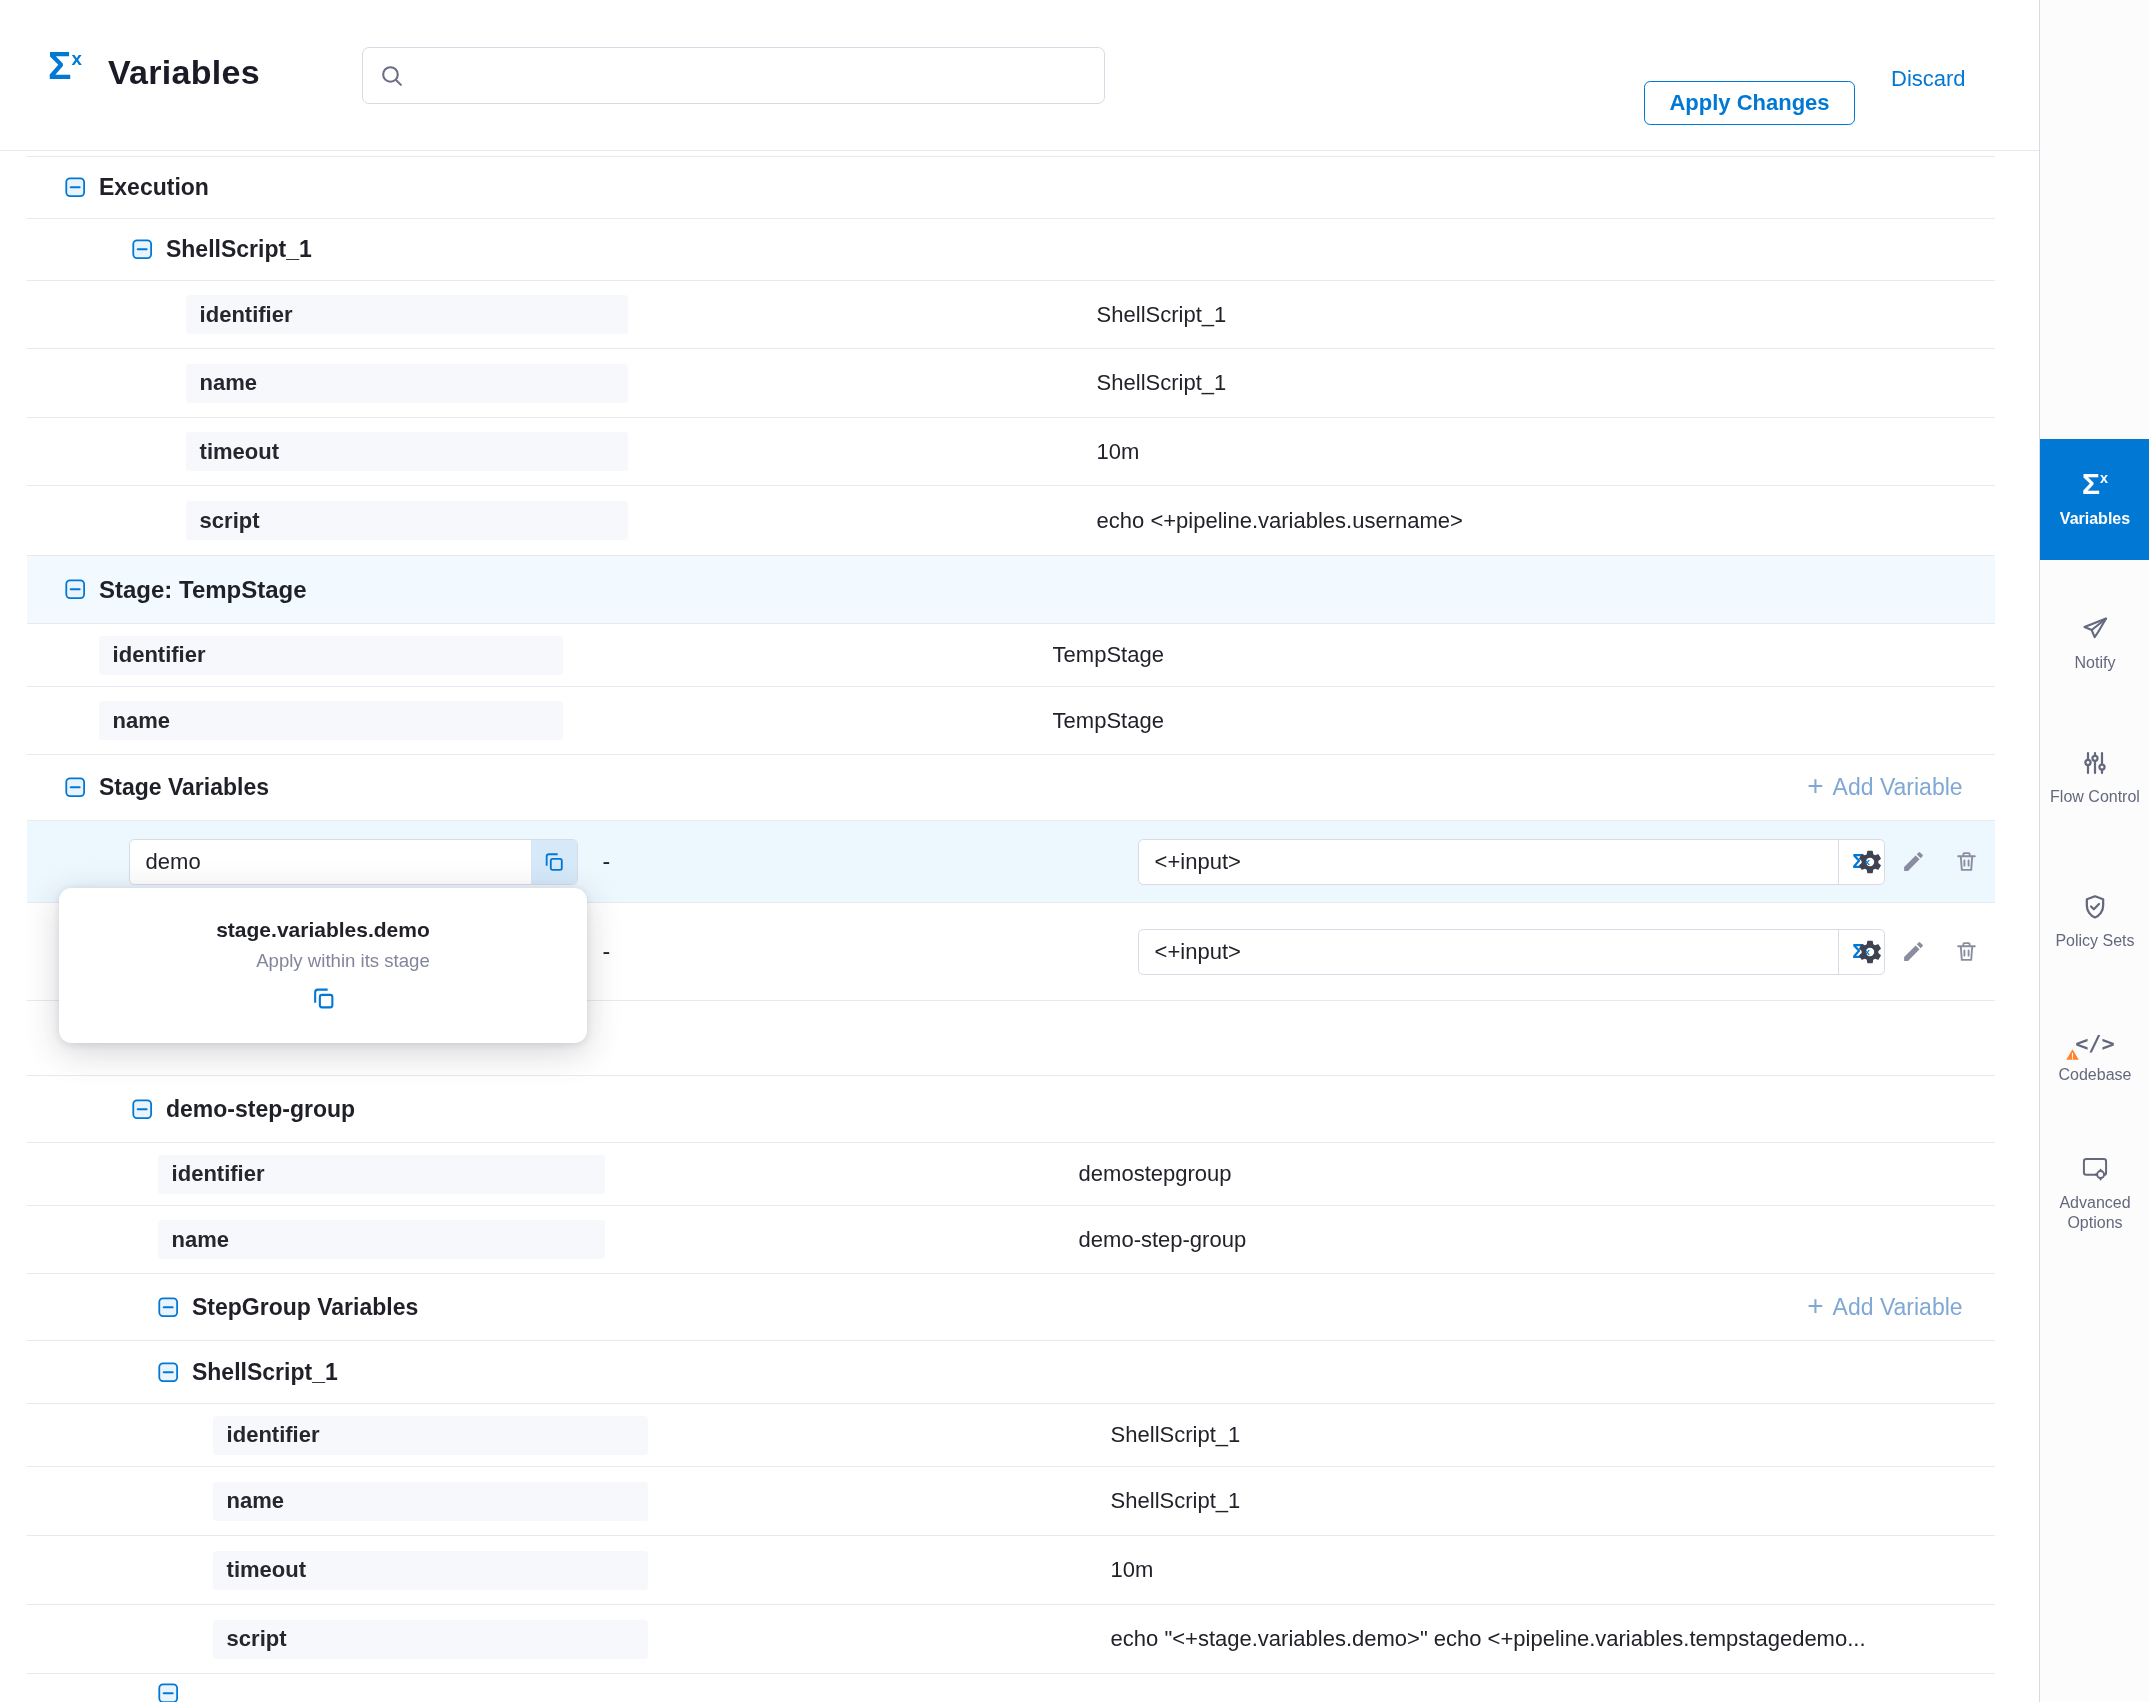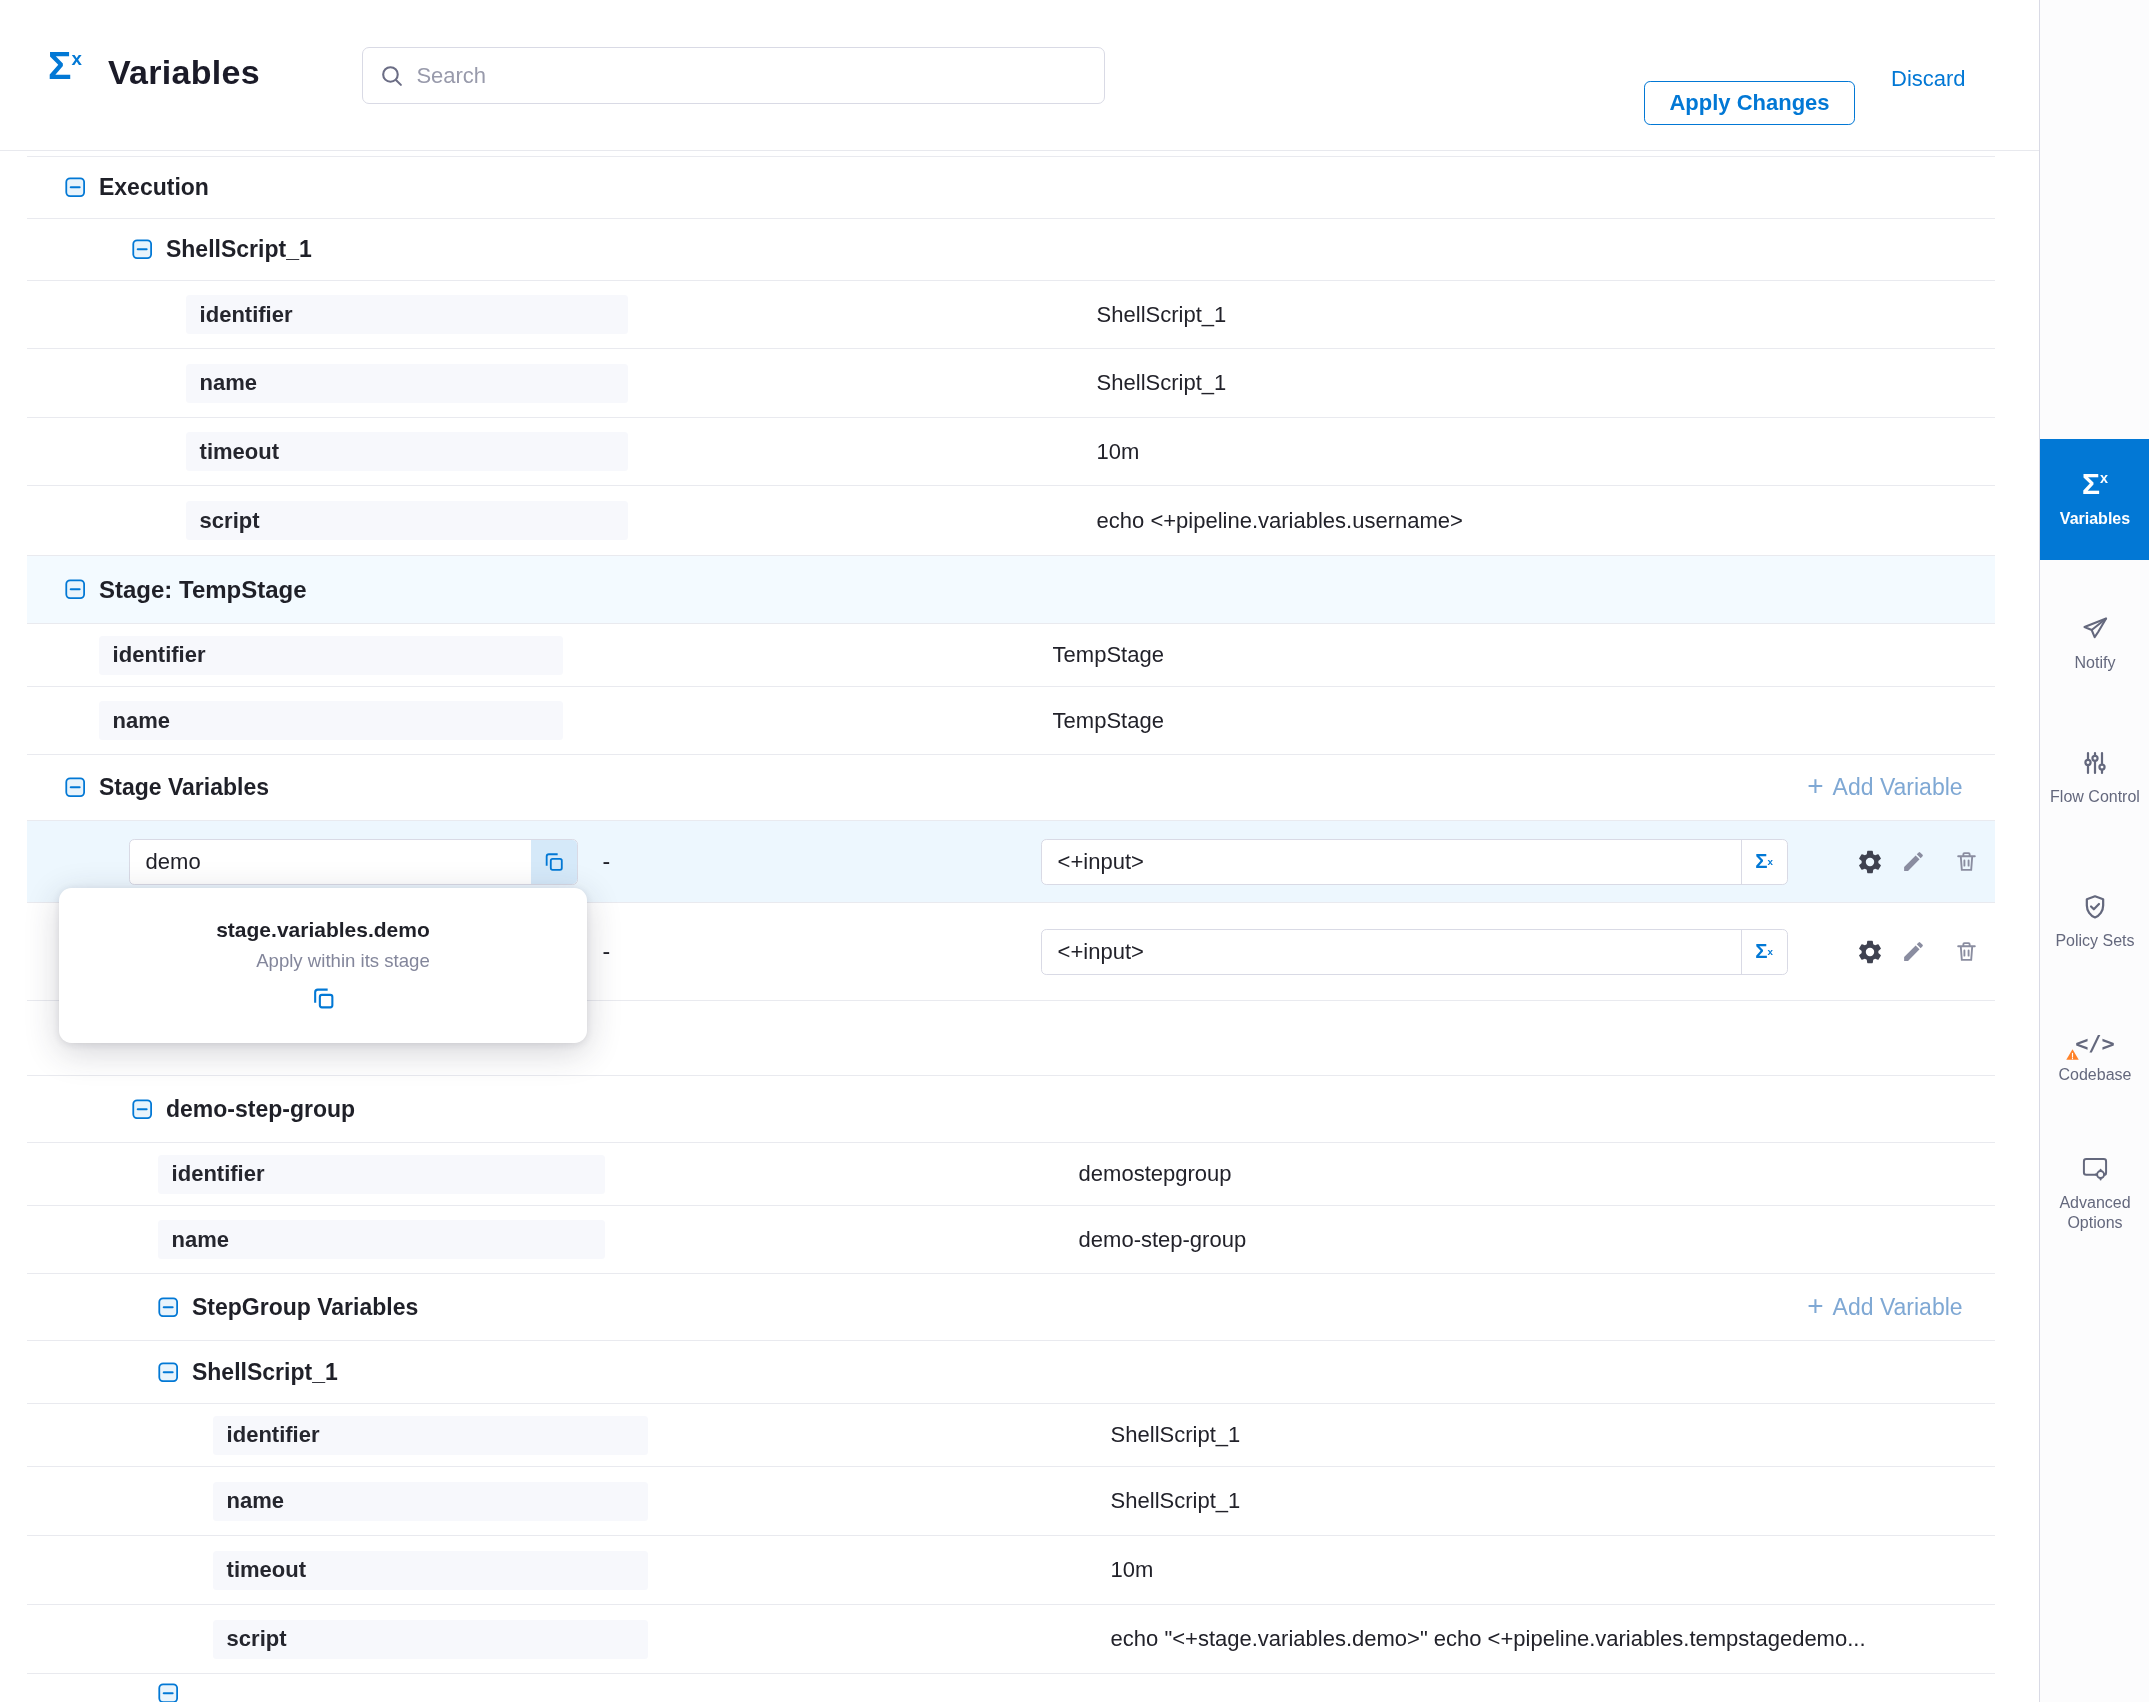--- a/index.html
+++ b/index.html
@@ -35,21 +35,21 @@
   .val { position:absolute; font-size:22px; font-weight:500; color:#22222A; white-space:nowrap; }
   .v-a{left:1070px}.v-b{left:1026px}.v-c{left:1052px}.v-d{left:1084px}
   .add-var { position:absolute; right:32px; display:flex; align-items:center; gap:8.9px; color:#7FA8D4; font-size:23px; font-weight:500; cursor:pointer; }
   .add-var .plus { font-size:28px; font-weight:400; line-height:1; margin-top:-2.7px; }
 
   
   .var-hl { background:#EDF7FE; }
   .name-field { position:absolute; left:102px; width:449px; height:46px; background:#fff; border:1.3px solid #D9DAE5; border-radius:5.3px; display:flex; align-items:center; justify-content:space-between; padding-left:16px; font-size:22px; overflow:hidden; }
   .copy-btn { width:46px; height:100%; background:#D5E9F9; display:flex; align-items:center; justify-content:center; color:#0278D5; cursor:pointer; border-radius:0 3.5px 3.5px 0; }
   .dash { position:absolute; left:576px; font-size:23px; font-weight:500; }
-  .value-field { position:absolute; left:1014px; width:747px; height:46px; background:#fff; border:1.3px solid #D9DAE5; border-radius:5.3px; display:flex; align-items:center; justify-content:space-between; padding-left:16px; font-size:22px; overflow:hidden; }
+  .value-field { position:absolute; left:1111px; width:747px; height:46px; background:#fff; border:1.3px solid #D9DAE5; border-radius:5.3px; display:flex; align-items:center; justify-content:space-between; padding-left:16px; font-size:22px; overflow:hidden; }
   .rt-btn { width:46px; height:100%; border-left:1.3px solid #D9DAE5; display:flex; align-items:center; justify-content:center; color:#0278D5; font-weight:700; font-size:20.4px; cursor:pointer; }
   .row-icon { position:absolute; display:inline-flex; cursor:pointer; }
   .i-gear{left:1829px}.i-edit{left:1874px}.i-del{left:1927px}
 
   
   .popup { position:absolute; left:59px; top:888px; width:528px; background:#fff; border-radius:12.4px; padding:16px 14px 14px; box-shadow:0 8.9px 35px rgba(40,41,61,.20), 0 1.8px 7px rgba(40,41,61,.10); z-index:6; }
   .pu-item { display:flex; align-items:center; justify-content:flex-end; gap:14px; padding:14px 8.9px 17.7px; cursor:pointer;flex-direction:column; }
   .pu-text { text-align:right; }
   .pu-label { font-size:21px; font-weight:600; color:#1F2028; white-space:nowrap; }
   .pu-sub { font-size:18.6px; color:#83869B; margin-top:8px; }
@@ -78,21 +78,20 @@
   <div class="header">
     <span class="brand"><span>Σ</span><sup>x</sup></span>
     <div class="page-title">Variables</div>
     <div class="search-box">
       <span>
         <svg viewBox="0 0 24 24" width="25" height="25" fill="none" stroke="#6B6D85" stroke-width="2" stroke-linecap="round">
             <circle cx="11" cy="11" r="7"></circle>
             <path d="M16.5 16.5L21 21"></path>
           </svg>
       </span>
-      <input type="text" placeholder="Search" style="">
     </div>
     <button class="apply-btn">Apply Changes</button>
     <span class="discard-btn">Discard</span>
   </div>
 
   <div class="tree">
 
     <div class="row first r71 g0">
       <span class="collapse">
           <svg viewBox="0 0 16 16" width="20.4" height="20.4">

